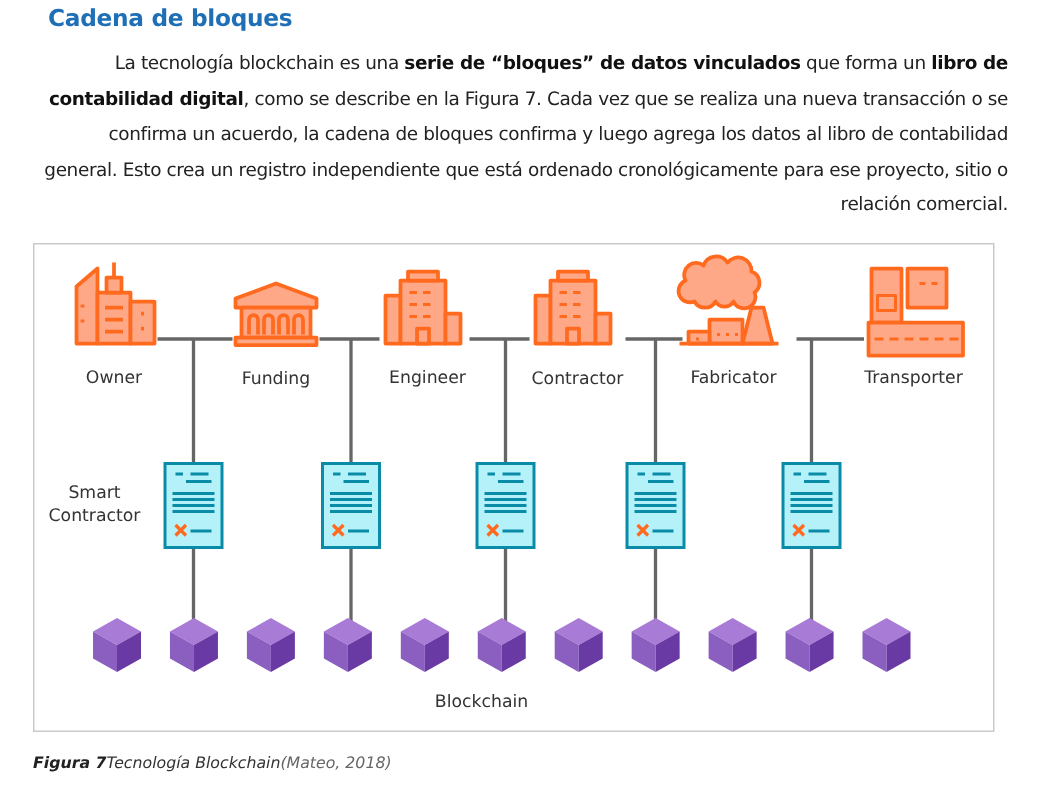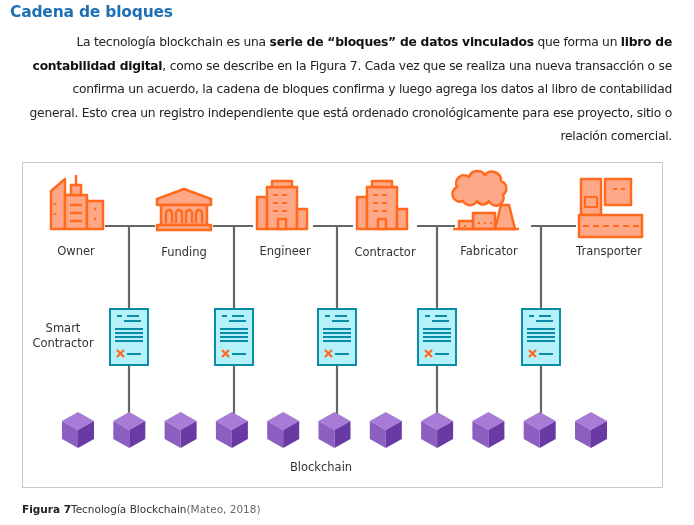--- a/index.html
+++ b/index.html
@@ -1,22 +1,22 @@
 <!DOCTYPE html>
 <html><head>
 <meta charset="utf-8">
 <style>
   html,body{margin:0;padding:0;background:#fff;}
   body{width:694px;height:525px;position:relative;overflow:hidden;font-family:"DejaVu Sans","Liberation Sans",sans-serif;}
-  .heading{position:absolute;left:10px;top:3px;font-size:15.5px;font-weight:bold;color:#1f6fb6;letter-spacing:-0.2px;}
+  .heading{position:absolute;left:32px;top:3px;font-size:15.5px;font-weight:bold;color:#1f6fb6;letter-spacing:-0.2px;}
   .para{position:absolute;left:22px;top:31px;width:650px;font-size:12.3px;line-height:23.5px;color:#222;letter-spacing:-0.25px;text-align:right;}
   .para b{font-weight:bold;color:#111;}
   .figure{position:absolute;left:22px;top:162px;width:641px;height:326px;border:1px solid #c9c9c9;box-sizing:border-box;background:#fff;text-align:center;}
   .figure svg{position:absolute;left:0;top:0;}
-  .caption{position:absolute;left:22px;top:503px;font-size:10.5px;color:#333;}
+  .caption{position:absolute;left:22px;top:503px;font-size:10.5px;font-style:italic;color:#333;}
   .caption .num{font-weight:bold;color:#222;}
   .caption .src{color:#666;}
   .lbl{font-family:"DejaVu Sans",sans-serif;font-size:11.5px;fill:#333;}
 </style>
 </head>
 <body>
 
 <div class="heading">Cadena de bloques</div>
 
 <div class="para"><span>La tecnología blockchain es una </span><b>serie de “bloques” de datos vinculados</b><span> que forma un </span><b>libro de contabilidad digital</b><span>, como se describe en la Figura 7. Cada vez que se realiza una nueva transacción o se confirma un acuerdo, la cadena de bloques confirma y luego agrega los datos al libro de contabilidad general. Esto crea un registro independiente que está ordenado cronológicamente para ese proyecto, sitio o relación comercial.</span></div>

